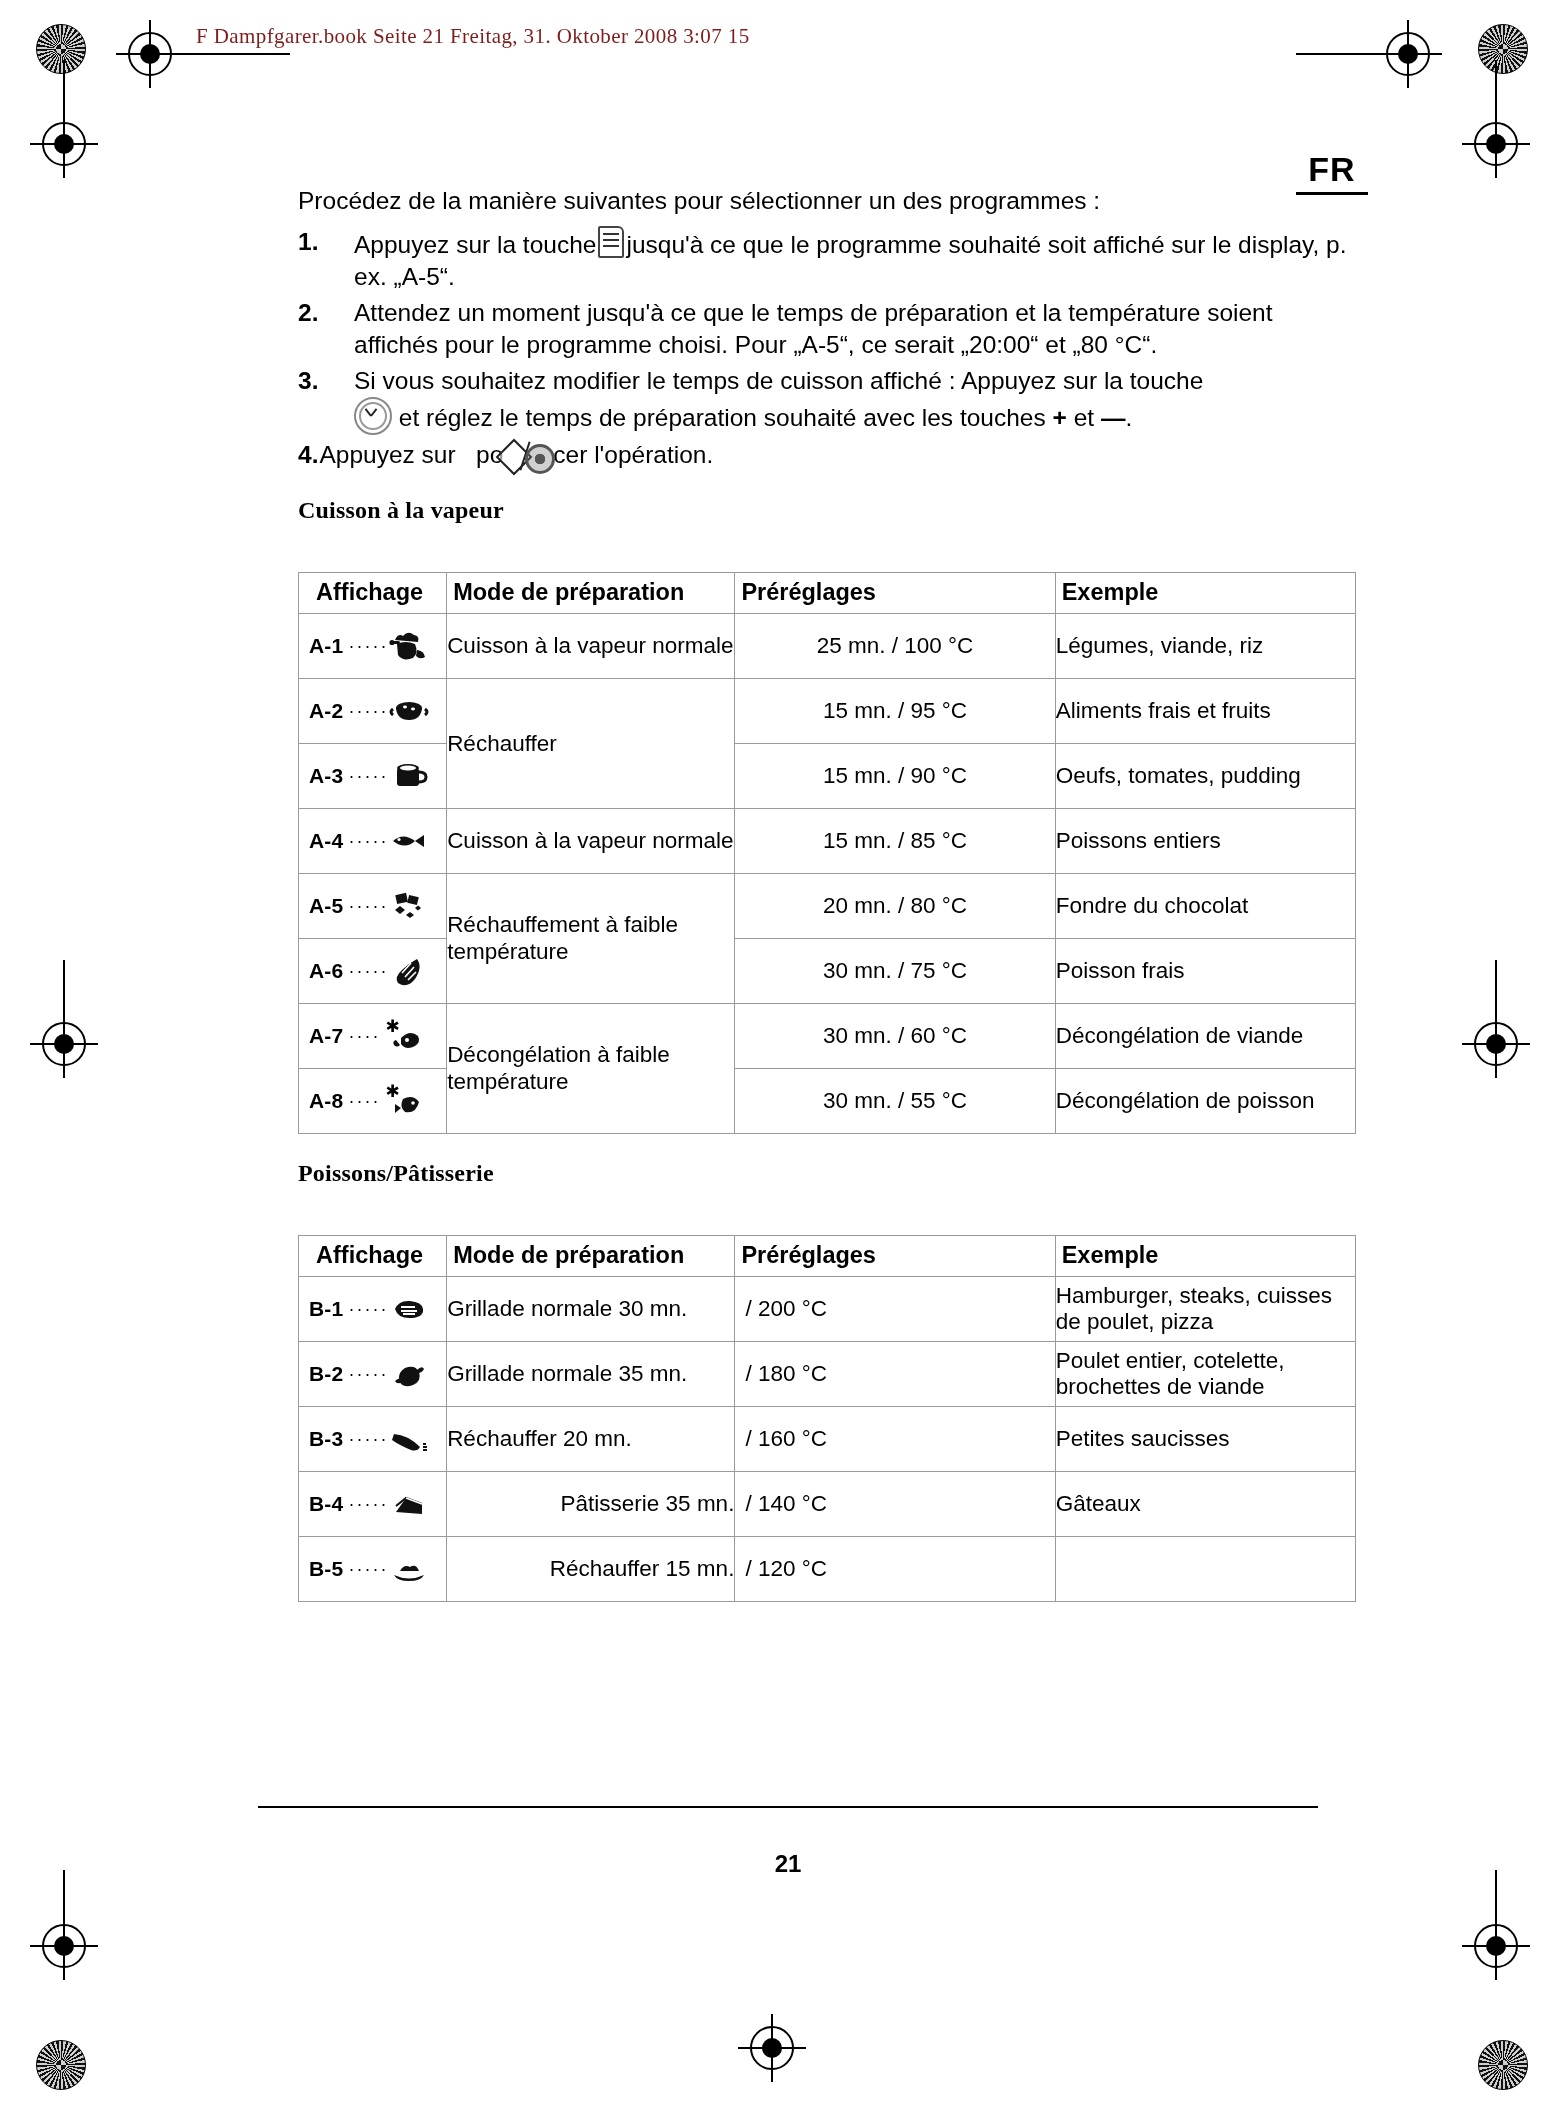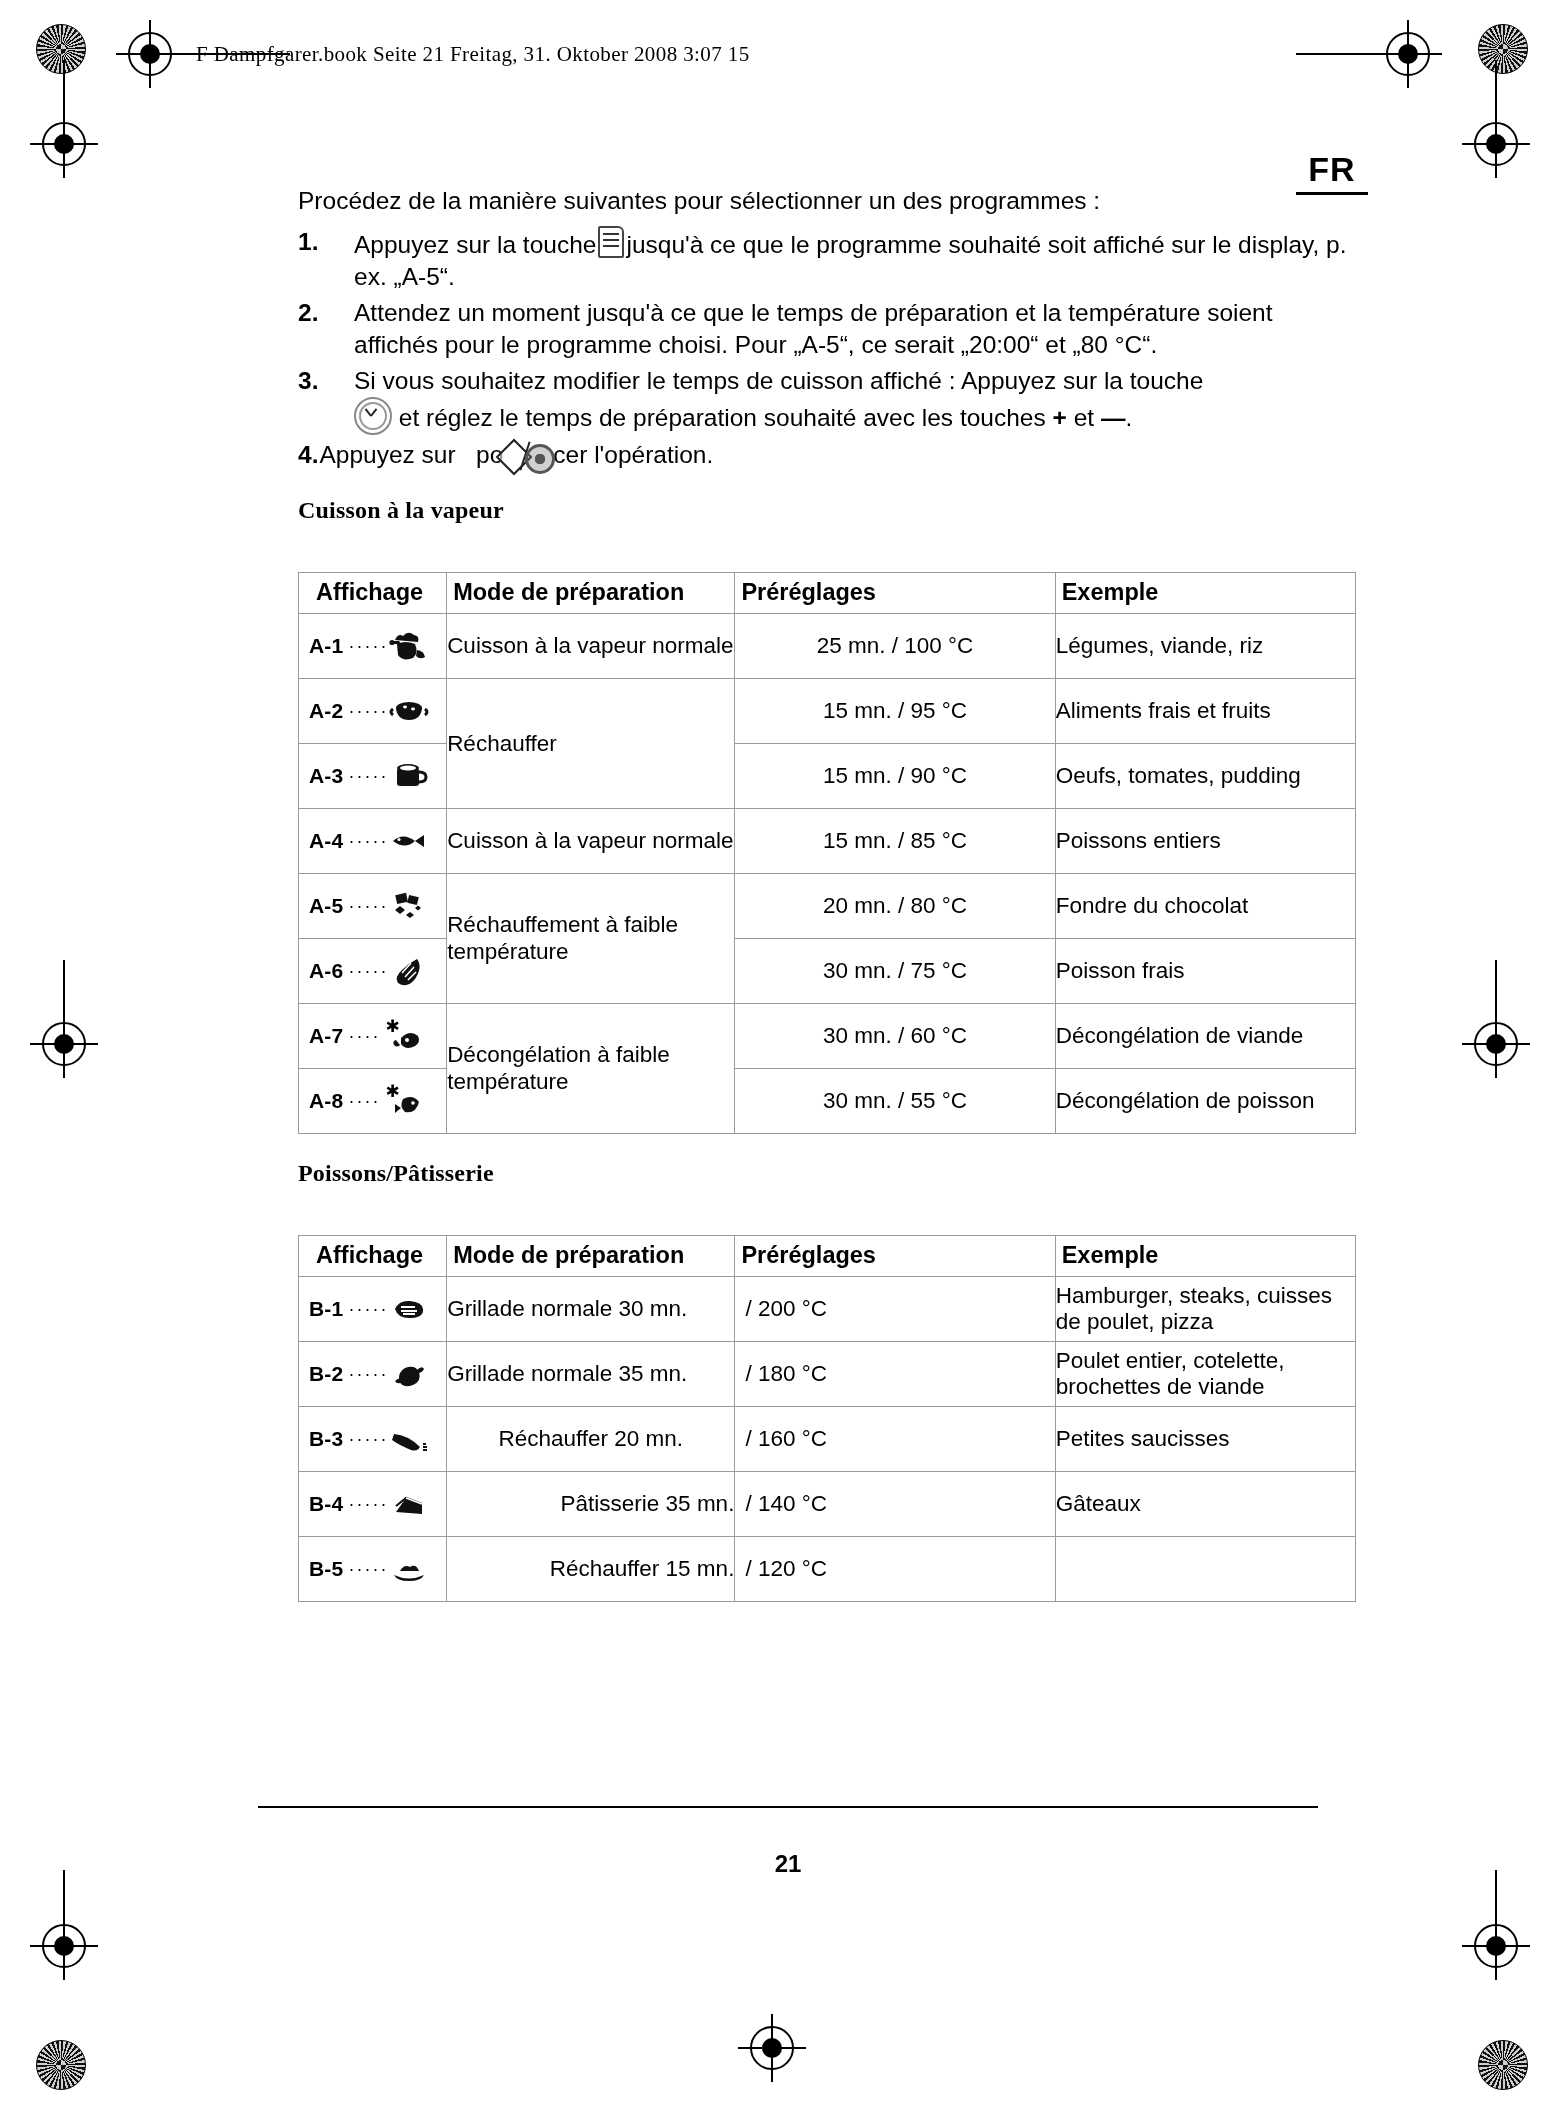--- a/index.html
+++ b/index.html
@@ -55,26 +55,26 @@
   }
   .crop-line {
     position: absolute;
     background: #000;
   }
 
   
   .doc-header {
     position: absolute;
     left: 196px;
-    top: 42px;
+    top: 24px;
     font-family: "Liberation Serif", serif;
     font-size: 21px;
     letter-spacing: 0.4px;
     white-space: nowrap;
-    color: #000000;
+    color: #7f1d1d;
   }
 
   
   .fr-marker {
     position: absolute;
     right: 200px;
     top: 152px;
     text-align: center;
   }
   .fr-marker .fr-text {
@@ -631,21 +631,21 @@
               <span class="code">B-3</span>
               <span class="leader">·····</span>
               <span class="pict">
                 <svg width="46" height="40" viewBox="0 0 46 40">
                   <path d="M7 15 q14 1 26 13 q-3 5 -9 3 q-12 -5 -19 -10 z" fill="#111"></path>
                   <path d="M36 28 h4 M36 31 h4 M36 25 h3" stroke="#111" stroke-width="1.8"></path>
                 </svg>
               </span>
             </div>
           </td>
-          <td class="cell-mode" style="text-align:center;">Réchauffer 20 mn.</td>
+          <td class="cell-mode" style="text-align:left;">Réchauffer 20 mn.</td>
           <td class="cell-preset" style="padding-left:10px;">/ 160 °C</td>
           <td class="cell-pad">Petites saucisses</td>
         </tr>
 
         <tr>
           <td>
             <div class="disp">
               <span class="code">B-4</span>
               <span class="leader">·····</span>
               <span class="pict">

